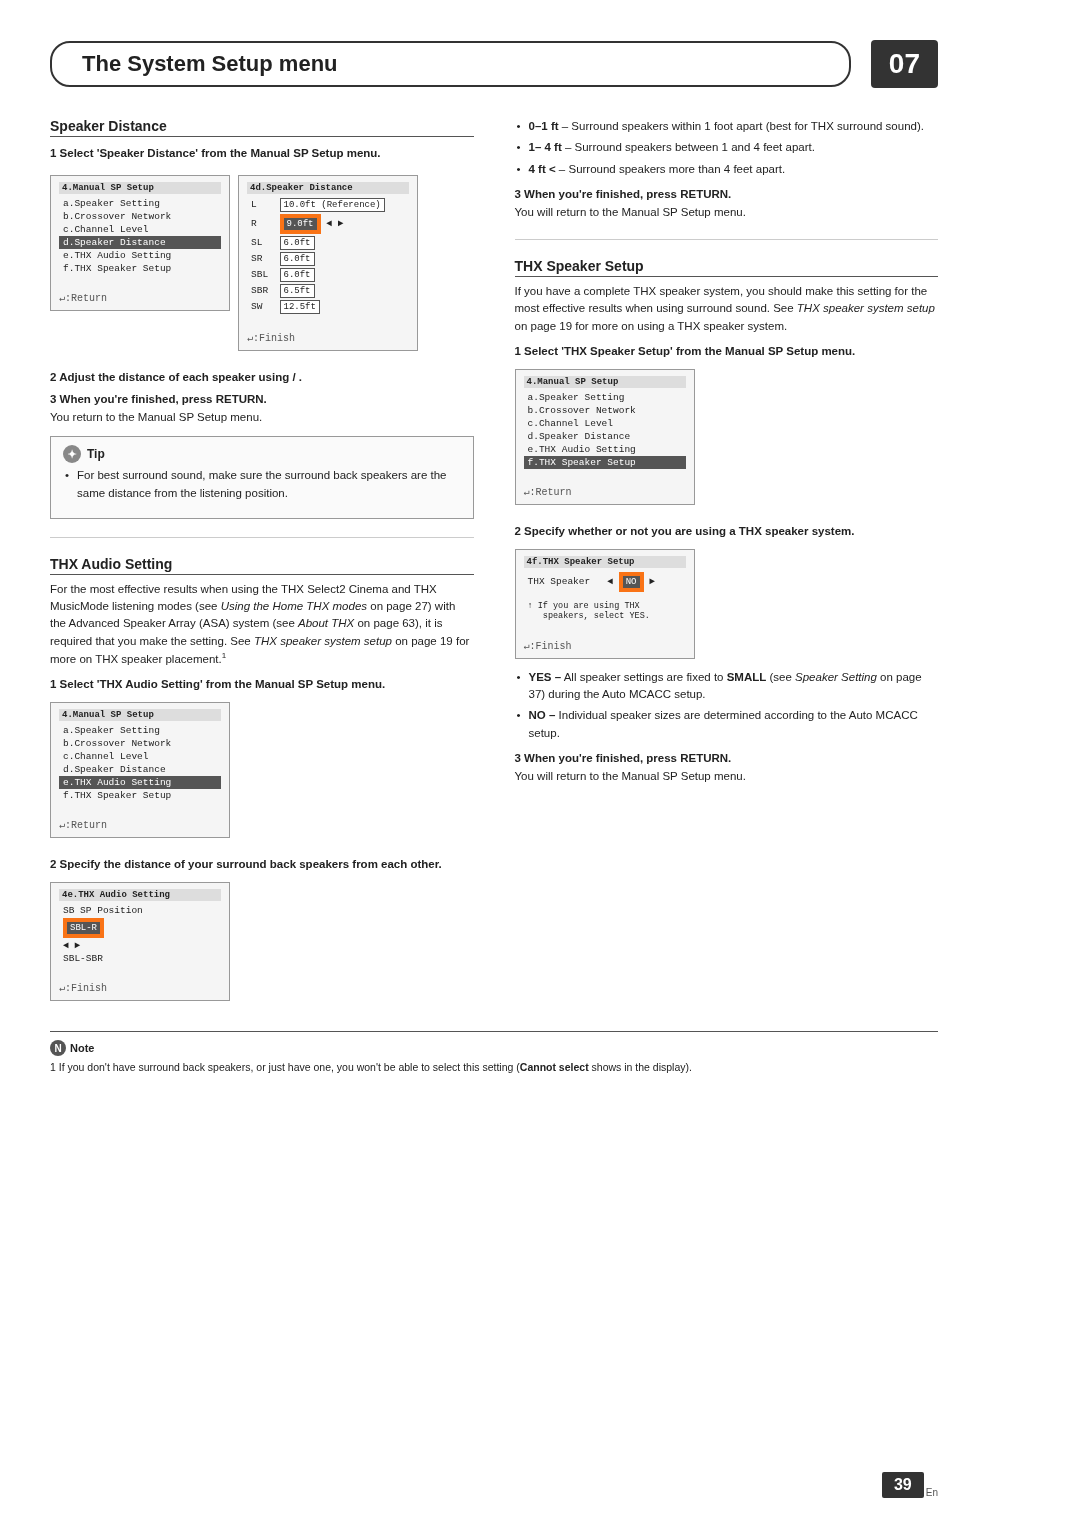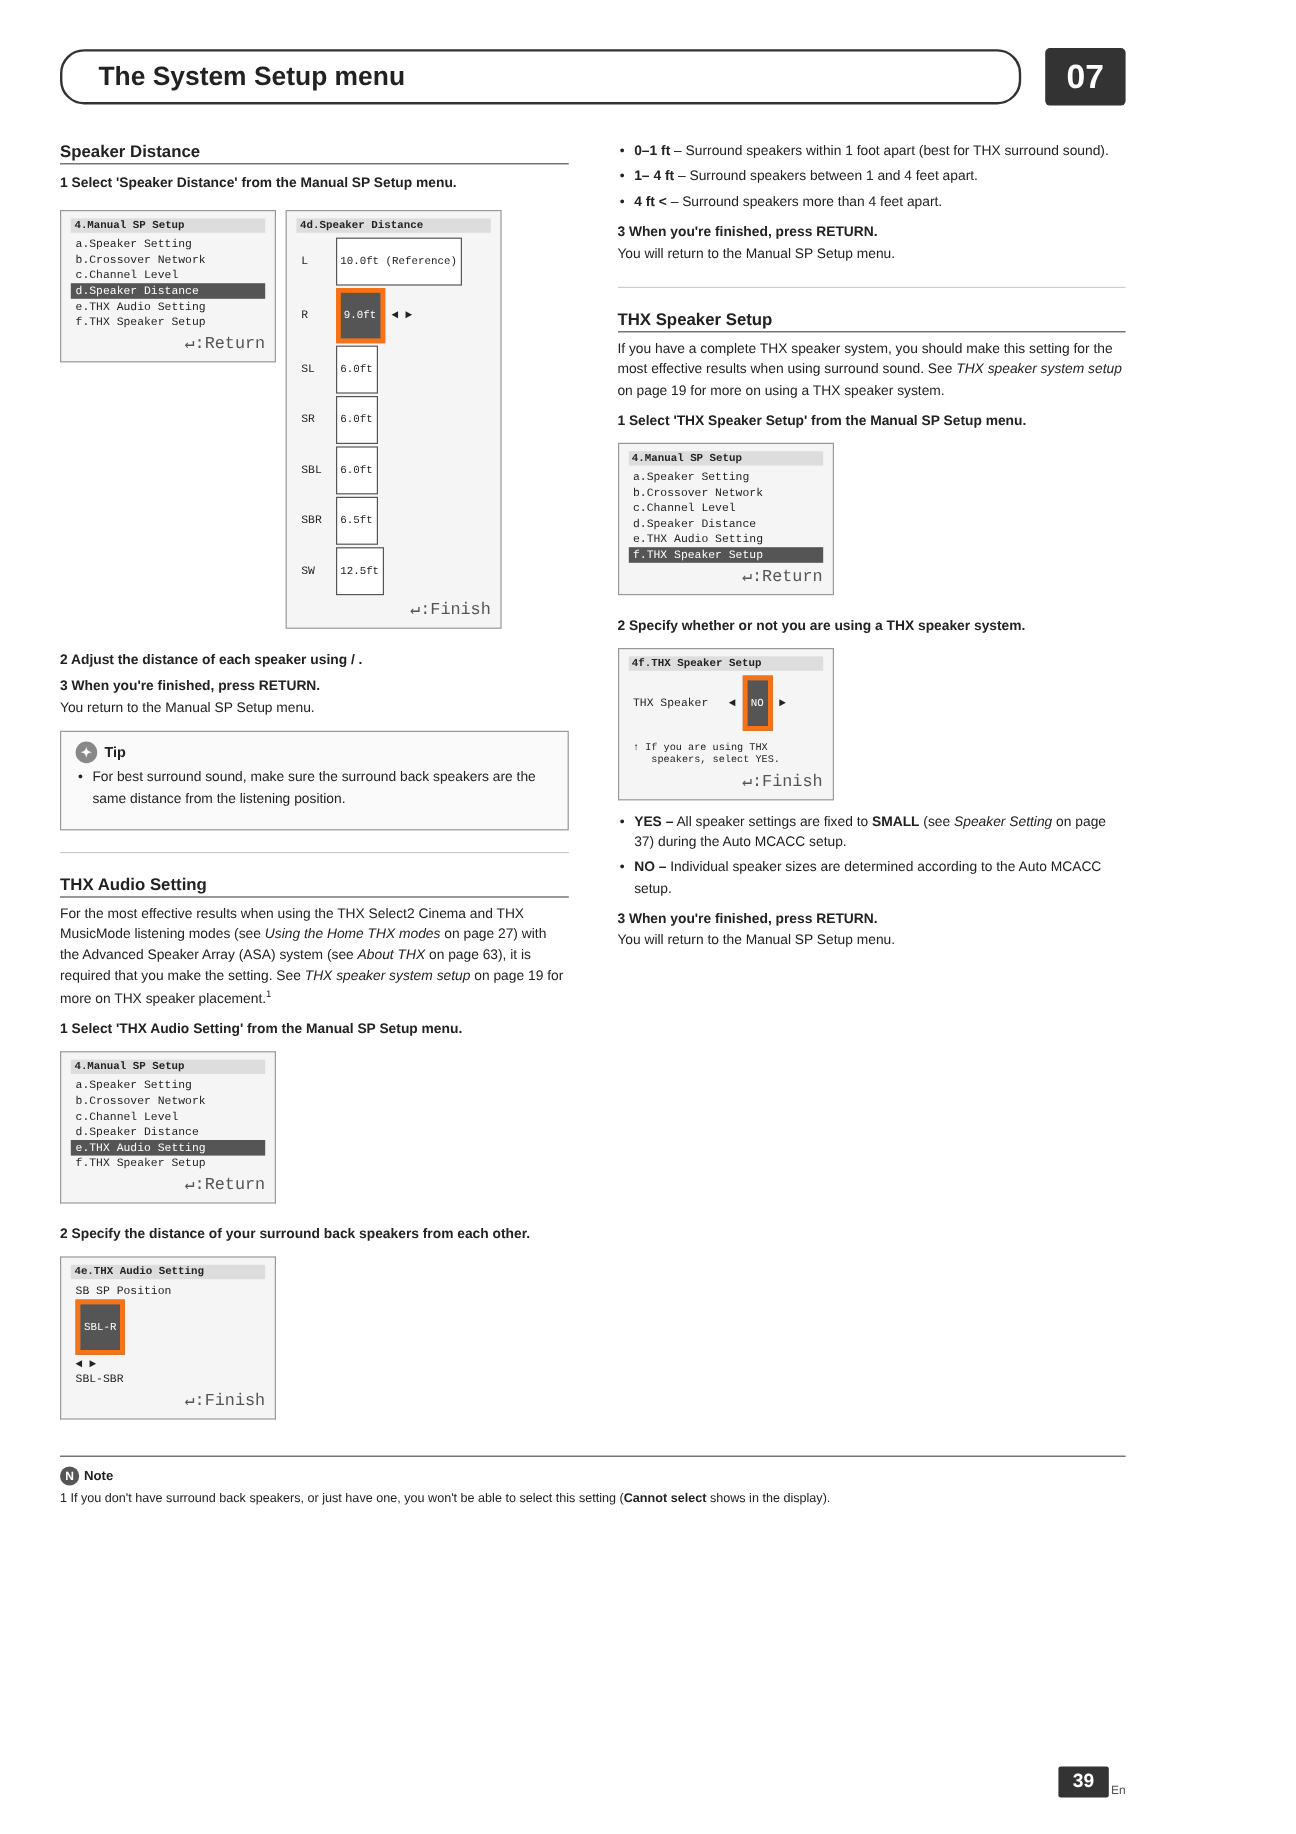--- a/index.html
+++ b/index.html
@@ -103,23 +103,22 @@
     .screen-mockup .screen-row {
       padding: 1px 4px;
       font-size: 9.5px;
       white-space: nowrap;
     }
     .screen-mockup .screen-row.highlighted {
       background: #555;
       color: #fff;
     }
     .screen-mockup .screen-footer {
-      font-size: 14px;
-      text-align: right;
-      margin-top: 3px;
+      font-size: 10px;
+      margin-top: 17px;
       color: #555;
     }
 
     
     .bullet-list {
       list-style: none;
       padding: 0;
       margin: 0 0 8px 0;
     }
     .bullet-list li {
@@ -219,21 +218,21 @@
     .dual-screen {
       display: flex;
       gap: 8px;
       margin: 8px 0 10px 0;
       align-items: flex-start;
     }
 
     .screen-inline-val {
       display: inline-block;
       border: 1px solid #555;
-      padding: 14px 3px;
+      padding: 1px 3px;
       background: #fff;
       font-size: 9px;
     }
     .screen-inline-val.selected {
       background: #555;
       color: #fff;
       border: 4px solid #f97316;
     }
 
     hr.section-divider {

